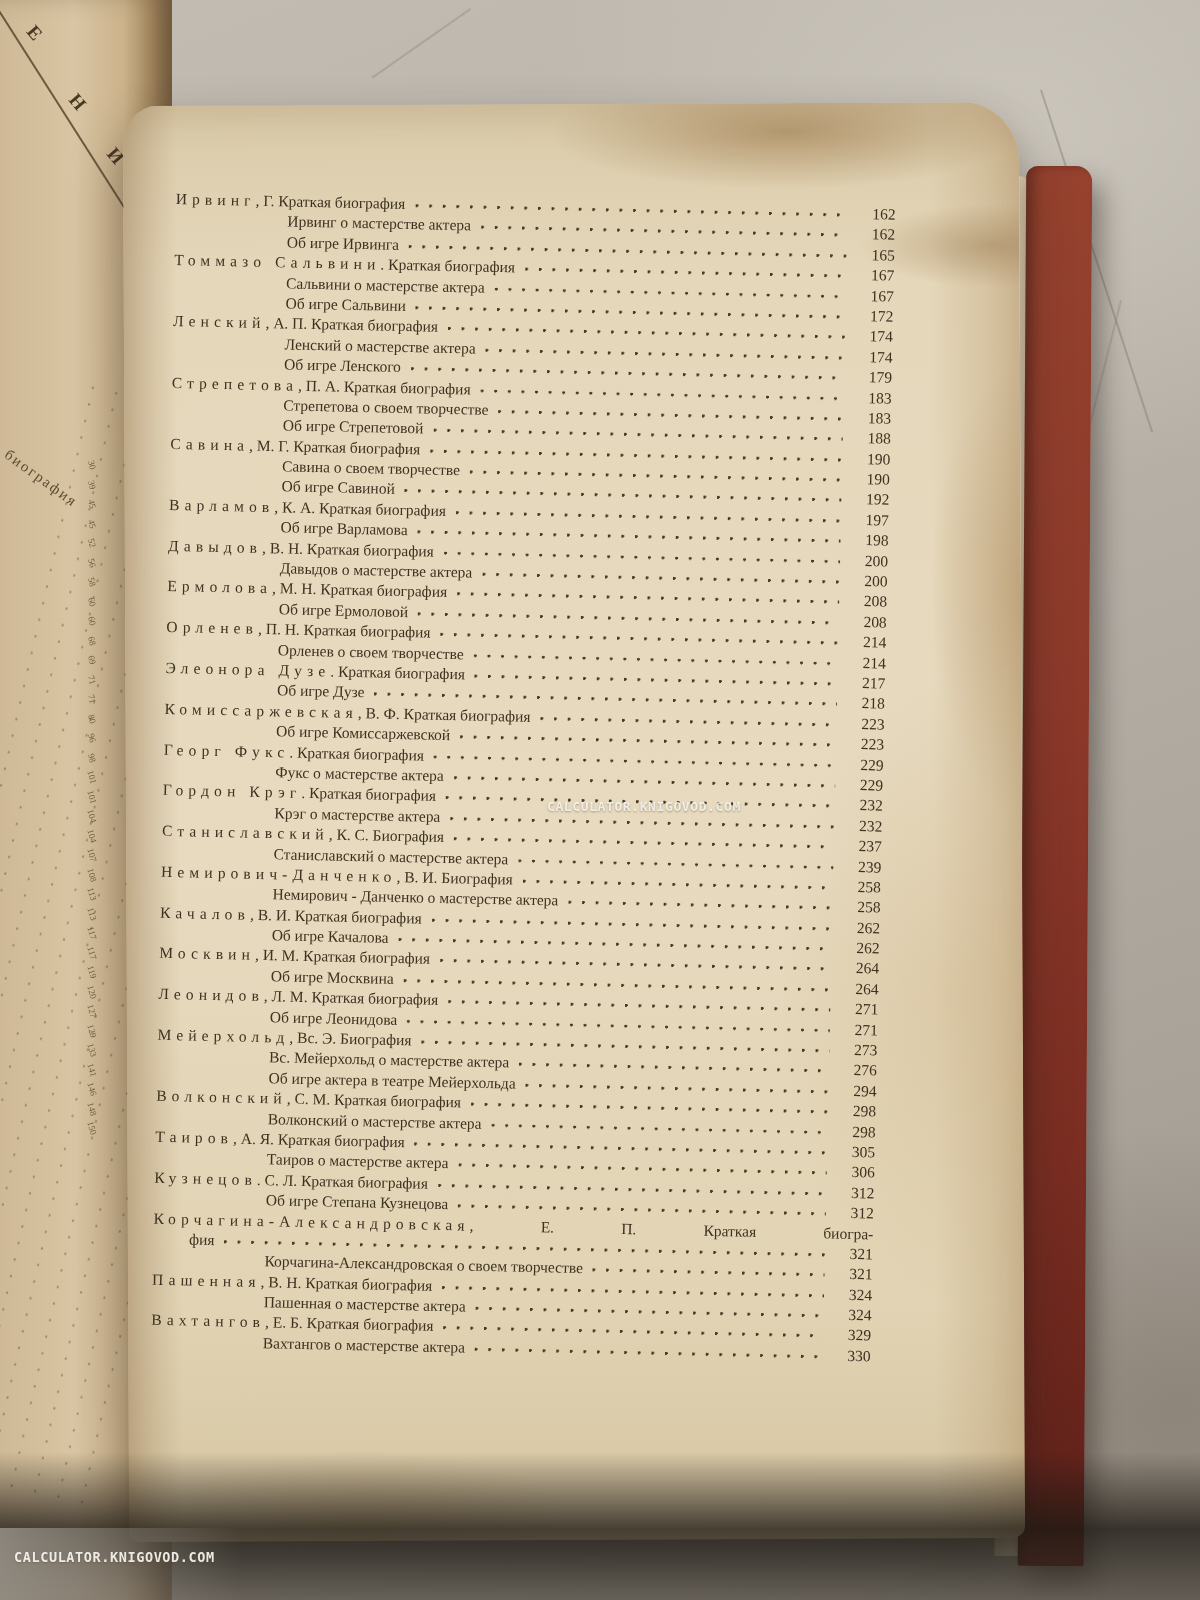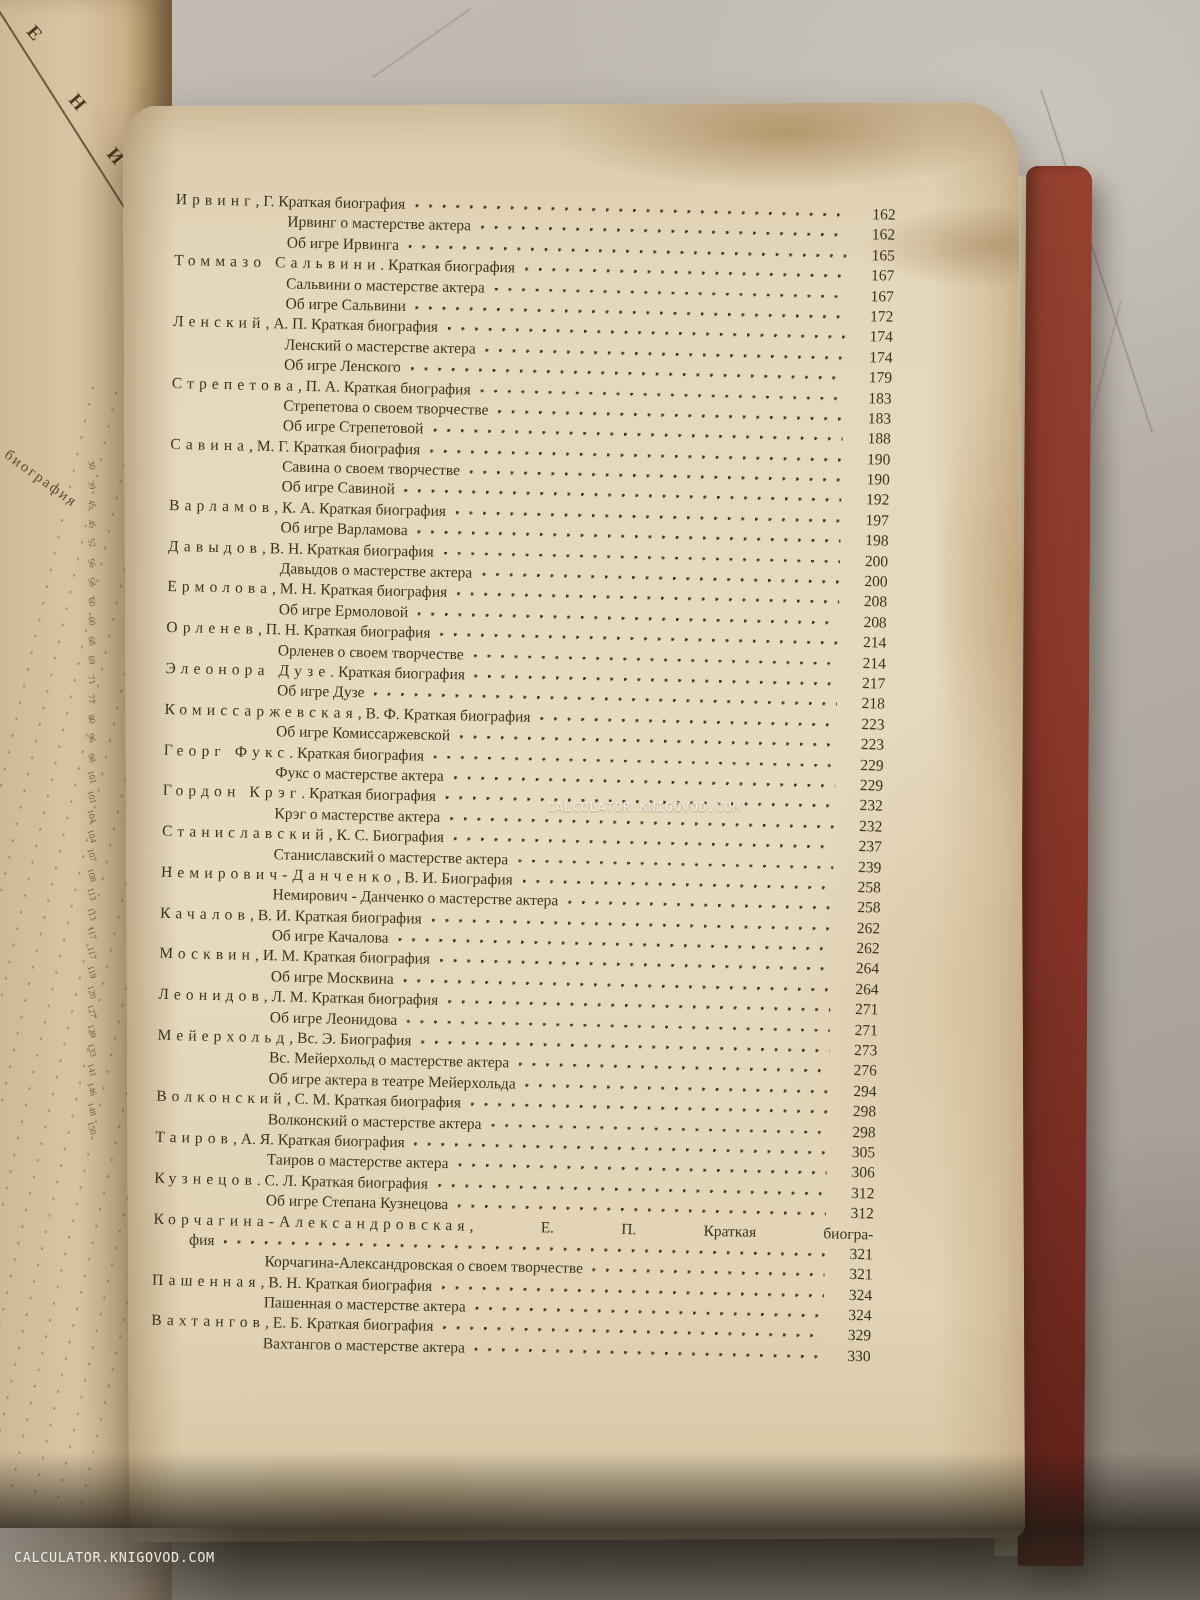--- a/index.html
+++ b/index.html
@@ -69,21 +69,21 @@
   .row{display:flex;align-items:baseline;height:20.4px;white-space:nowrap;}
   .row .head{letter-spacing:.33em;}
   .row.sub{padding-left:112px;}
   .leader{flex:1;min-width:18px;margin:0 4px 0 9px;height:.85em;
     background-image:radial-gradient(circle at 2.2px 72%, #473a24 1.35px, rgba(0,0,0,0) 1.65px);
     background-size:13.6px 100%;background-repeat:repeat-x;}
   .pg{width:44px;text-align:right;flex:0 0 auto;}
   .row.wrap1{display:block;text-align:justify;text-align-last:justify;white-space:normal;}
   .row.wrap2{padding-left:36px;}
 
-  .wm{position:absolute;font-family:"DejaVu Sans Mono","Liberation Mono",monospace;font-weight:normal;
+  .wm{position:absolute;font-family:"DejaVu Sans Mono","Liberation Mono",monospace;font-weight:bold;
     color:rgba(253,253,250,.8);text-shadow:0 1px 2px rgba(95,75,45,.45);letter-spacing:.6px;}
   .wm.center{left:547px;top:799px;font-size:13px;}
   .wm.corner{left:14px;top:1549px;font-size:13.5px;color:rgba(250,250,247,.9);}
 </style>
 </head>
 <body>
 
 <div class="vein v1"></div>
 <div class="vein v2"></div>
 <div class="vein v3"></div>

